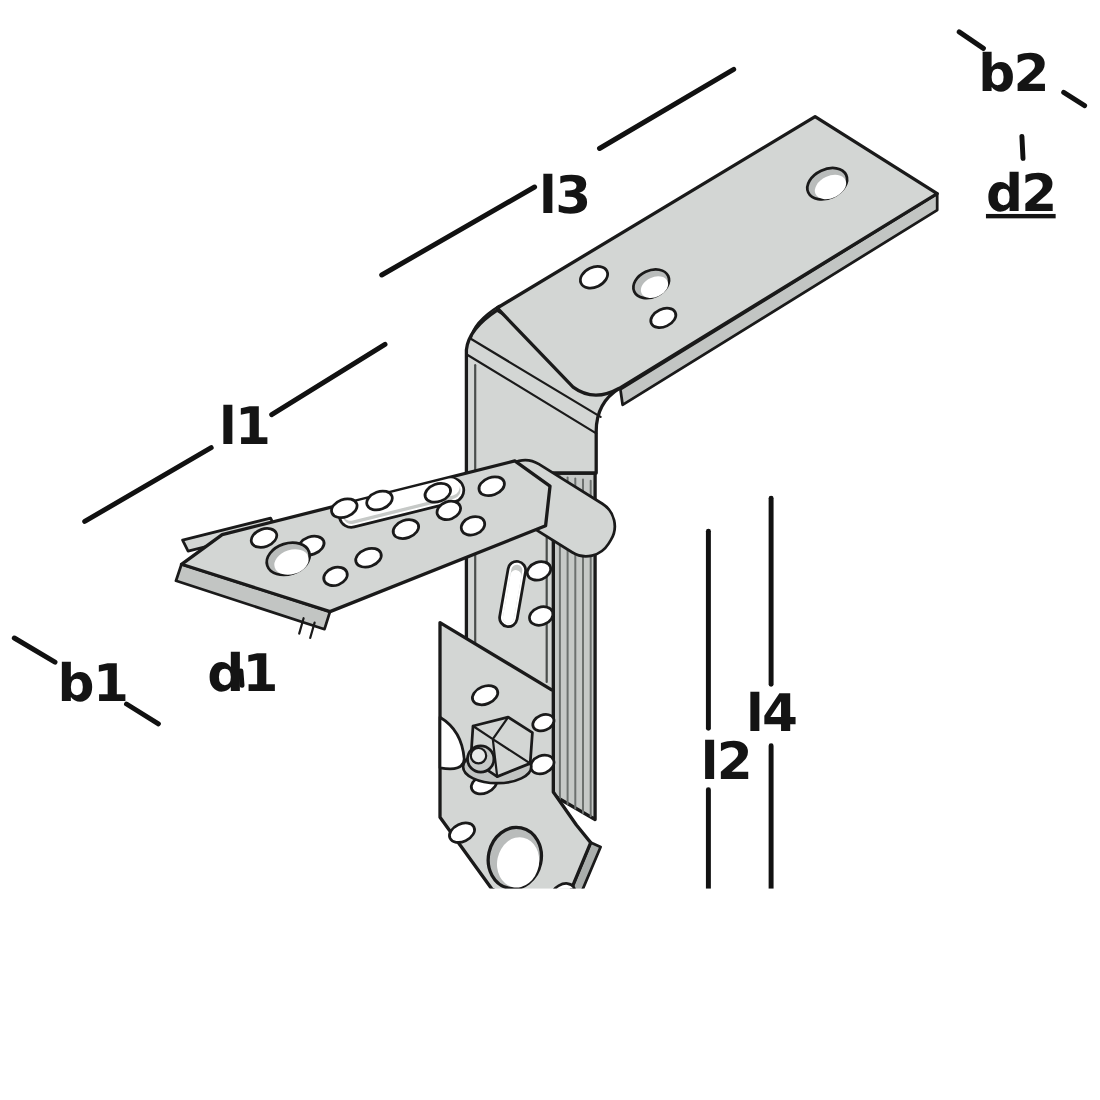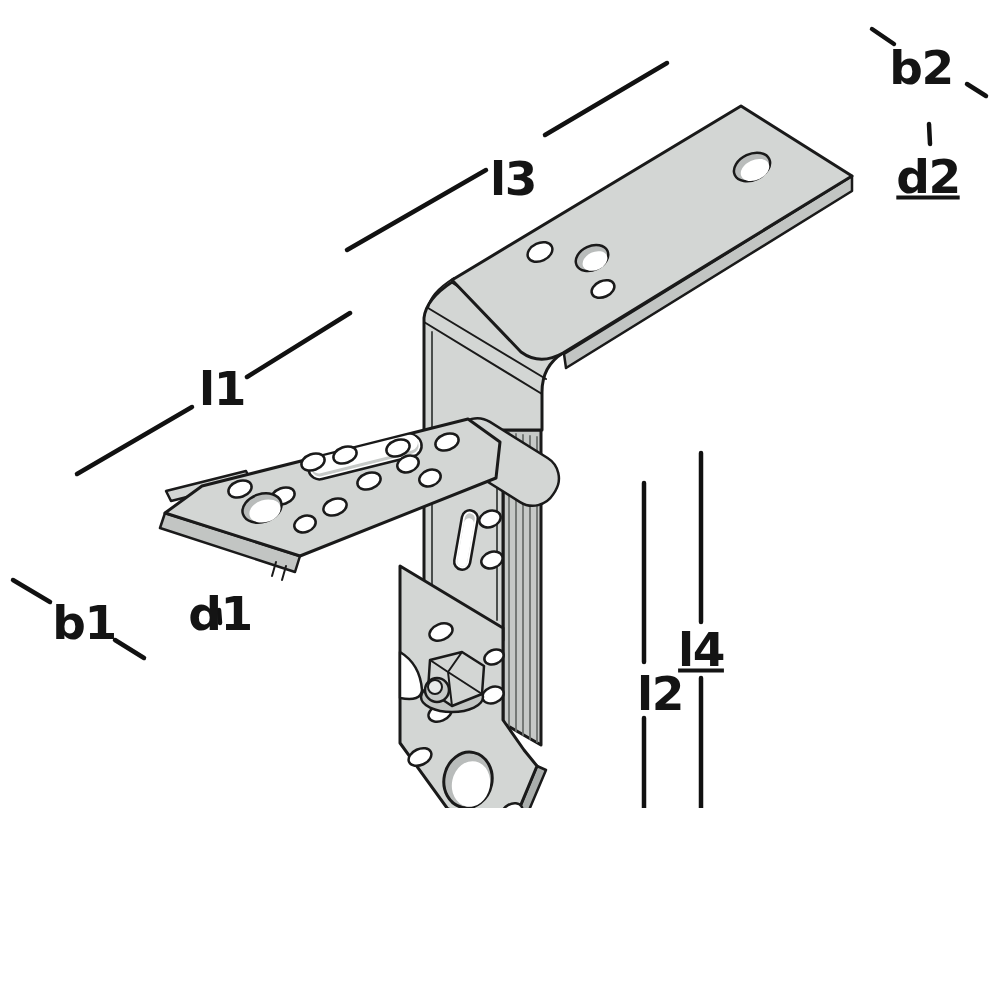--- a/index.html
+++ b/index.html
@@ -23,21 +23,21 @@
     user-select:none;
   }
   
   .pos-b2{left:921px;top:67px;}
   .pos-d2{left:928px;top:176px;text-decoration:underline;}
   .pos-l3{left:513px;top:152px;margin-top:26px;}
   .pos-l1{left:222px;top:388px;}
   .pos-b1{left:84px;top:622px;}
   .pos-d1{left:220px;top:613px;}
   .pos-l2{left:644px;top:693px;margin-left:16px;}
-  .pos-l4{left:701px;top:649px;text-decoration:underline;}
+  .pos-l4{left:701px;top:649px;}
 </style>
 </head>
 <body>
 
 <div class="stage">
 
   <svg width="1000" height="1000" viewBox="0 0 1000 1000" aria-hidden="true">
     <g fill="none" stroke="#1a1a1a" stroke-width="3" stroke-linejoin="round" stroke-linecap="round">
 
       <g>

